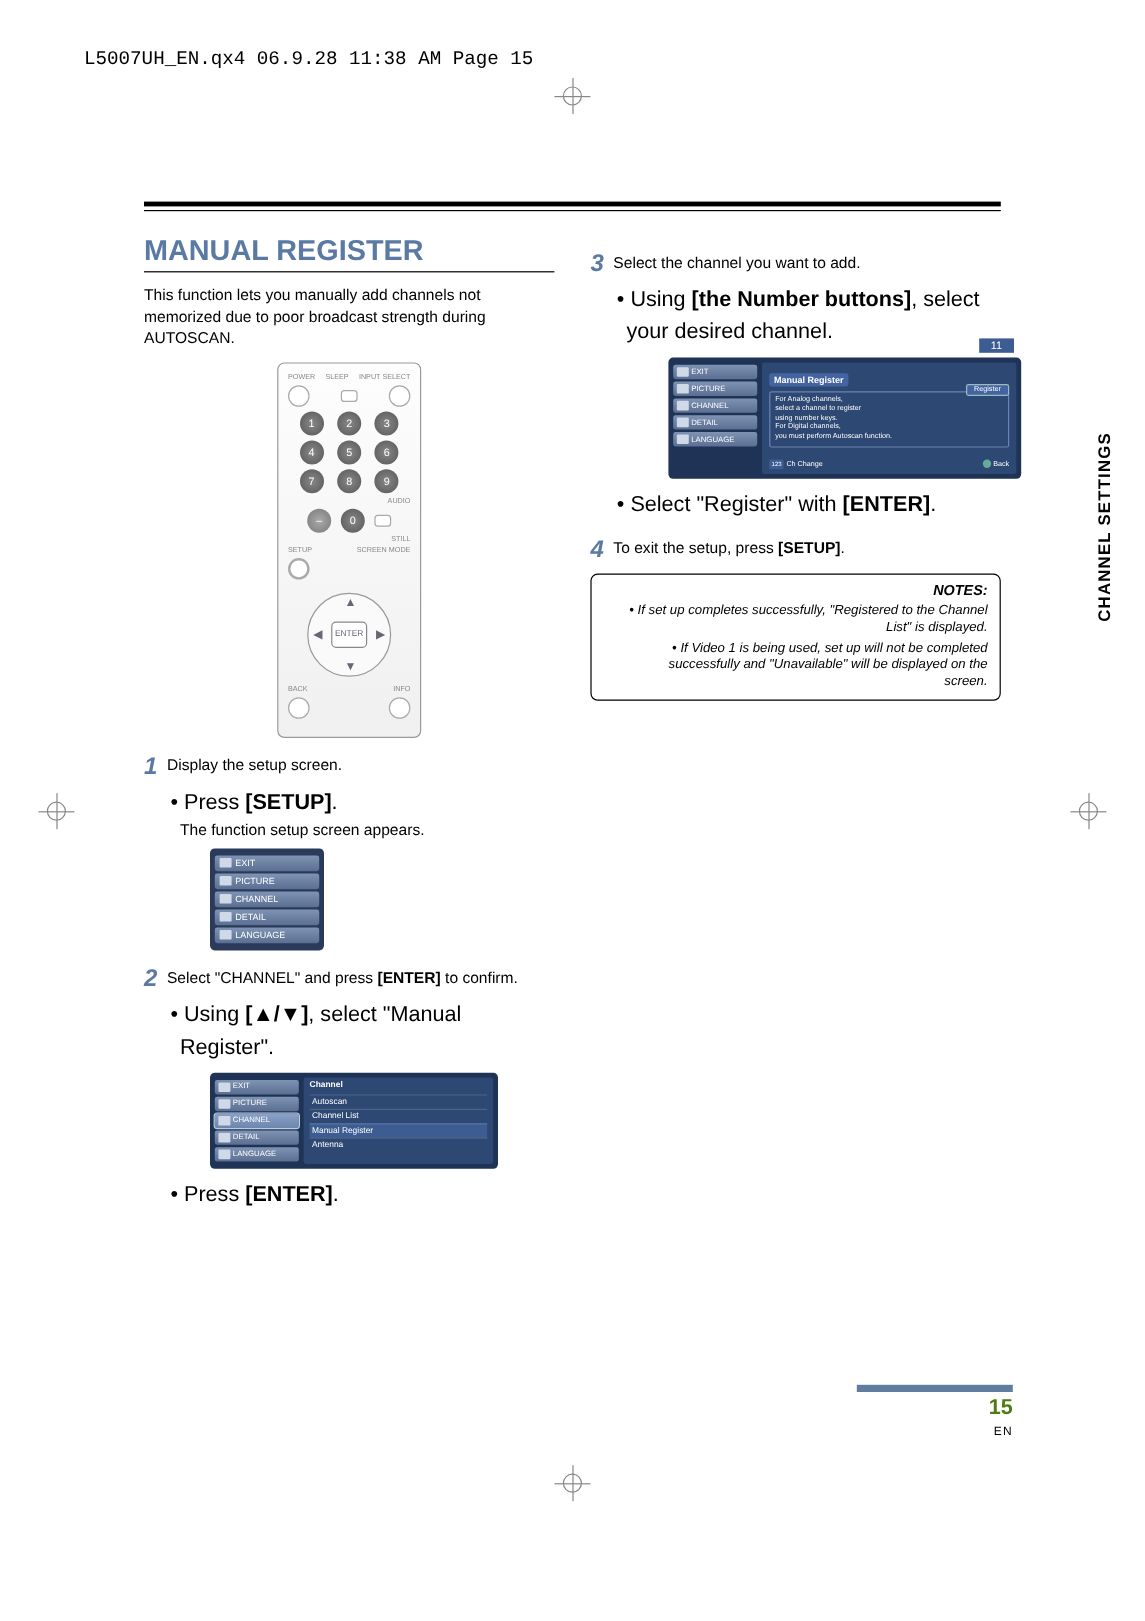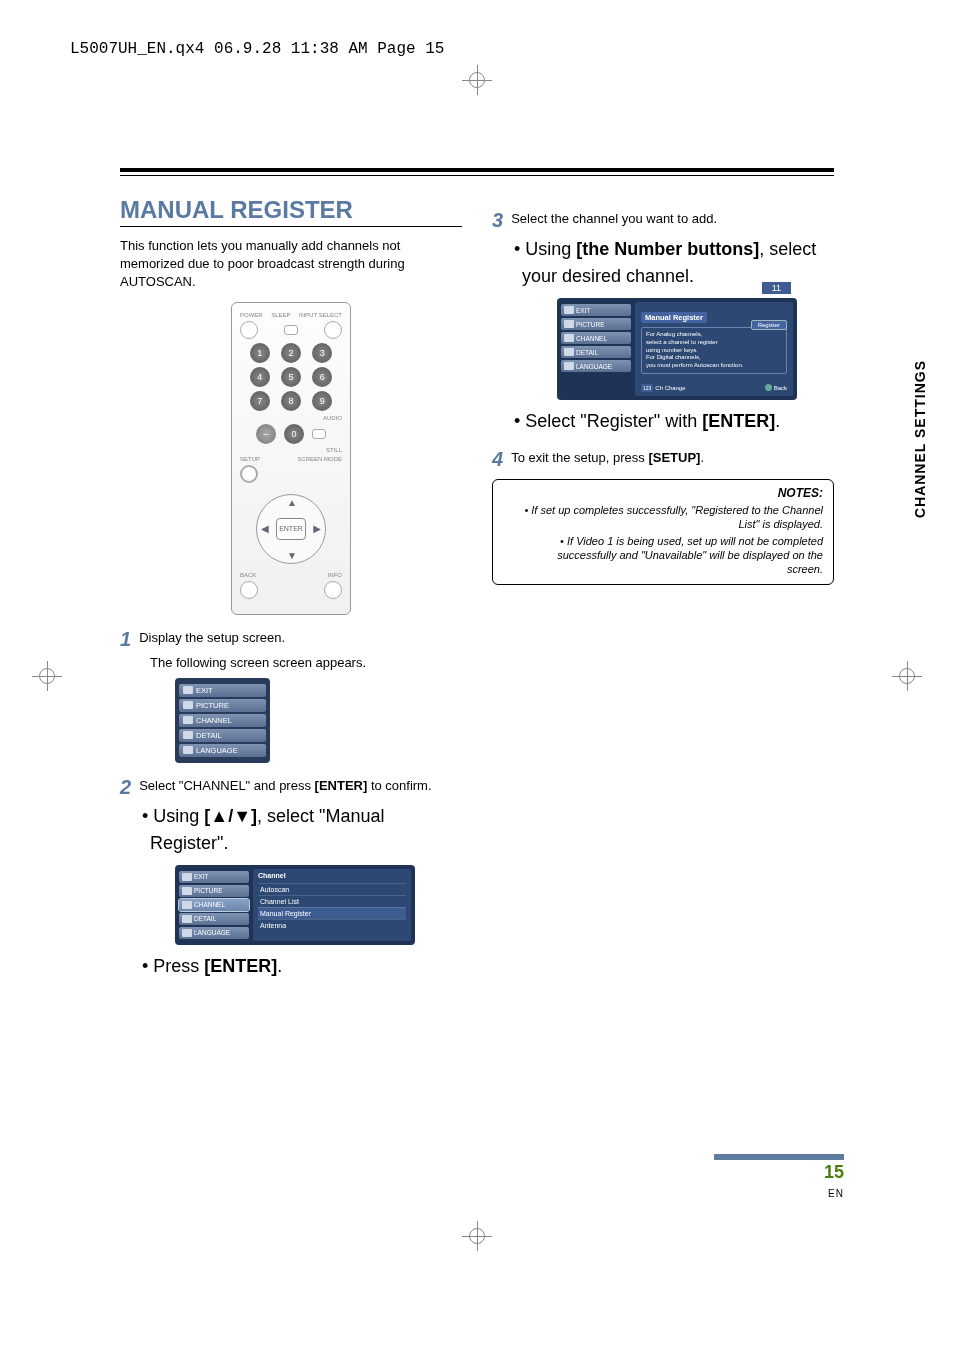--- a/index.html
+++ b/index.html
@@ -168,21 +168,21 @@
   .osd-channel .right .row {
     color: #fff; font-size: 7px; padding: 2px 2px;
     border-top: 1px solid rgba(255,255,255,0.15);
   }
   .osd-channel .right .row.hi {
     background: #3d5d92;
   }
 
   
   .osd-manreg {
-    width: 240px; margin: 8px 0 8px 65px;
+    width: 294px; margin: 8px 0 8px 65px;
     display: flex;
     background: #1e3356;
     border-radius: 4px;
     padding: 4px;
     position: relative;
   }
   .osd-badge {
     position: absolute; top: -16px; right: 6px;
     background: #3d5d92; color: #fff; font-size: 9px;
     padding: 1px 10px;
@@ -352,21 +352,24 @@
         <div class="remote-row">
           <span class="rbtn"></span>
           <span class="rbtn"></span>
         </div>
       </div>
 
       <div class="step">
         <div class="step-num">1</div>
         <div class="step-text">Display the setup screen.</div>
       </div>
-      <div class="sub">The following screen screen appears.</div>
+      <div class="bullet">
+        <span>Press </span><b>[SETUP]</b><span>.</span>
+      </div>
+      <div class="sub">The function setup screen appears.</div>
 
       <div class="osd-small">
         <div class="osd-item">
             <span class="osd-ico"></span>
             <span>EXIT</span>
           </div>
         <div class="osd-item">
             <span class="osd-ico"></span>
             <span>PICTURE</span>
           </div>

